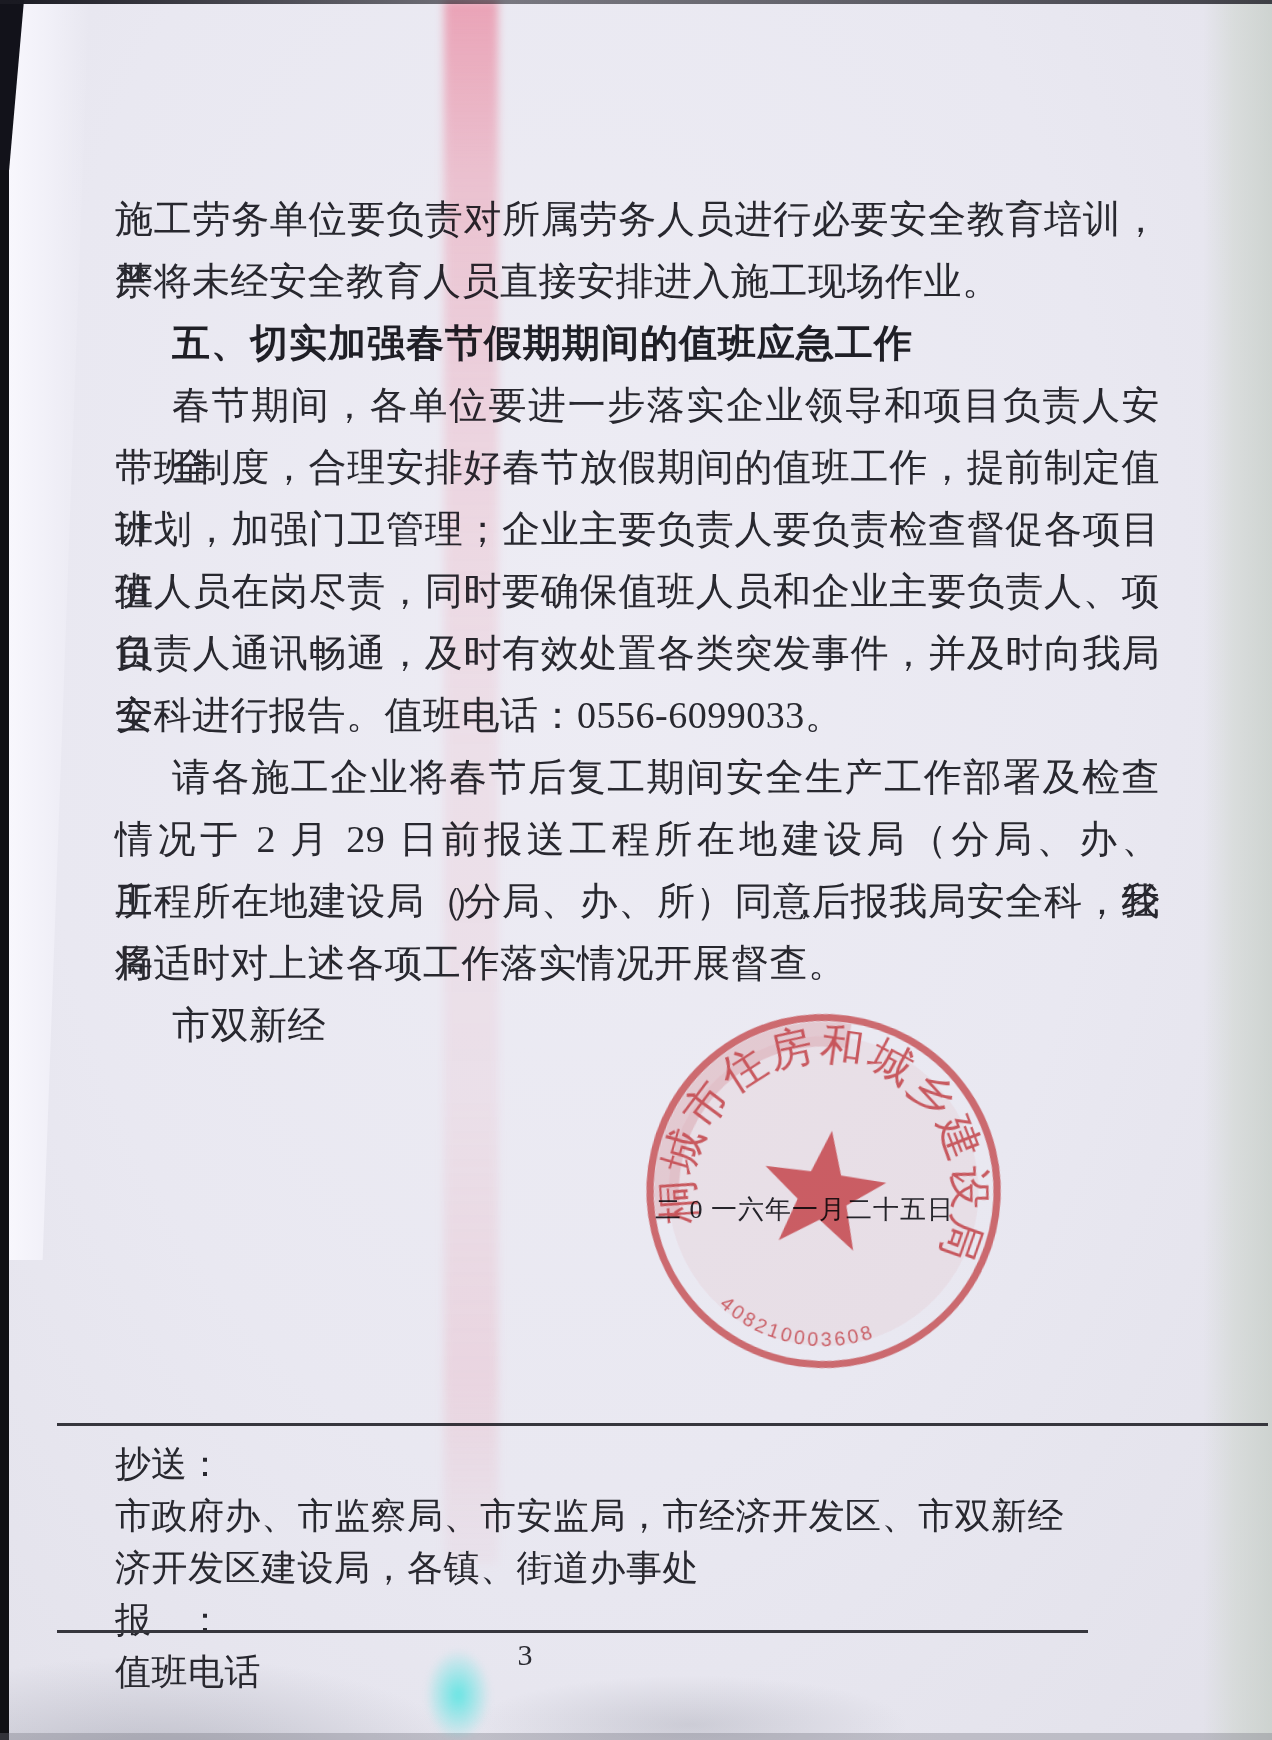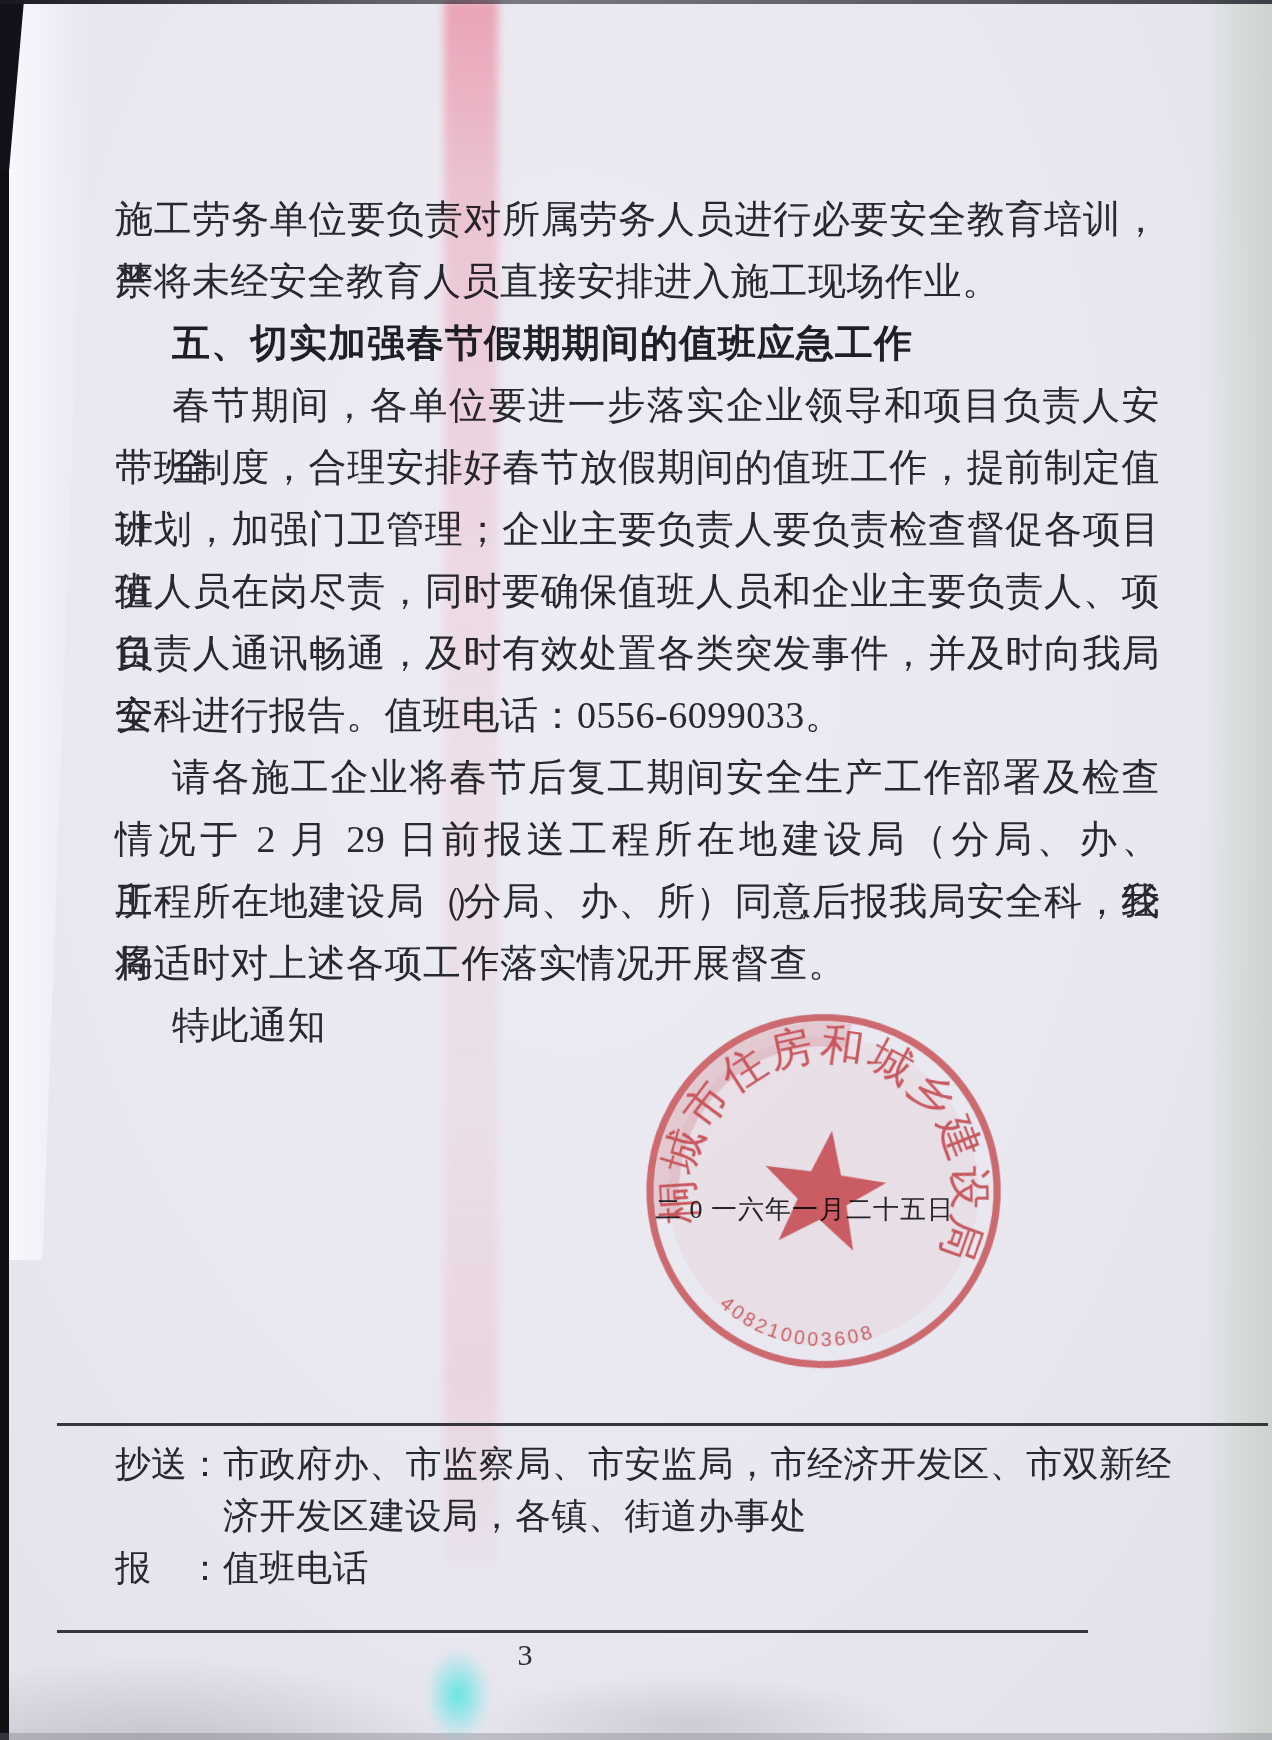--- a/index.html
+++ b/index.html
@@ -47,21 +47,21 @@
     z-index:4;white-space:nowrap;color:#26262d;}
   
   .seal{position:absolute;left:638px;top:1002px;width:372px;height:372px;z-index:5;
     mix-blend-mode:multiply;opacity:.93;transform:rotate(8deg);}
   .seal svg{filter:blur(.6px);}
   
   .divider{position:absolute;height:3px;background:#36363d;z-index:3;}
   .divider.d1{left:57px;top:1423px;width:1211px;}
   .divider.d2{left:57px;top:1630px;width:1031px;}
   .footer{position:absolute;left:115px;top:1438px;width:1060px;z-index:3;font-size:36px;}
-  .frow{display:flex;}
+  .frow{display:flex;flex-direction:column;}
   .flabel{width:108px;flex:none;line-height:52px;white-space:pre;}
   .fcontent{flex:1;}
   .fline{line-height:52px;white-space:nowrap;letter-spacing:.5px;}
   .pagenum{position:absolute;left:505px;top:1638px;width:40px;text-align:center;
     font-size:30px;z-index:3;color:#2b2b32;}
 </style>
 </head>
 <body>
 
 <div class="page">
@@ -78,21 +78,21 @@
     <div class="line jl ind">春节期间，各单位要进一步落实企业领导和项目负责人安全</div>
     <div class="line jl">带班制度，合理安排好春节放假期间的值班工作，提前制定值班</div>
     <div class="line jl">计划，加强门卫管理；企业主要负责人要负责检查督促各项目值</div>
     <div class="line jl">班人员在岗尽责，同时要确保值班人员和企业主要负责人、项目</div>
     <div class="line jl">负责人通讯畅通，及时有效处置各类突发事件，并及时向我局安</div>
     <div class="line">全科进行报告。值班电话：0556-6099033。</div>
     <div class="line jl ind">请各施工企业将春节后复工期间安全生产工作部署及检查</div>
     <div class="line jl">情况于 2 月 29 日前报送工程所在地建设局（分局、办、所），经</div>
     <div class="line jl">工程所在地建设局（分局、办、所）同意后报我局安全科，我局</div>
     <div class="line">将适时对上述各项工作落实情况开展督查。</div>
-    <div class="line ind">特此通知</div>
+    <div class="line ind">市双新经</div>
   </div>
 
   <div class="date-line">二 0 一六年一月二十五日</div>
 
   <div class="seal">
     <svg width="372" height="372" viewBox="0 0 360 360">
       <defs>
         <path id="arcTop" d="M 76 256 A 127 127 0 1 1 284 256" fill="none"></path>
         <path id="arcBottom" d="M 90 303 A 150 150 0 0 0 270 303" fill="none"></path>
       </defs>

